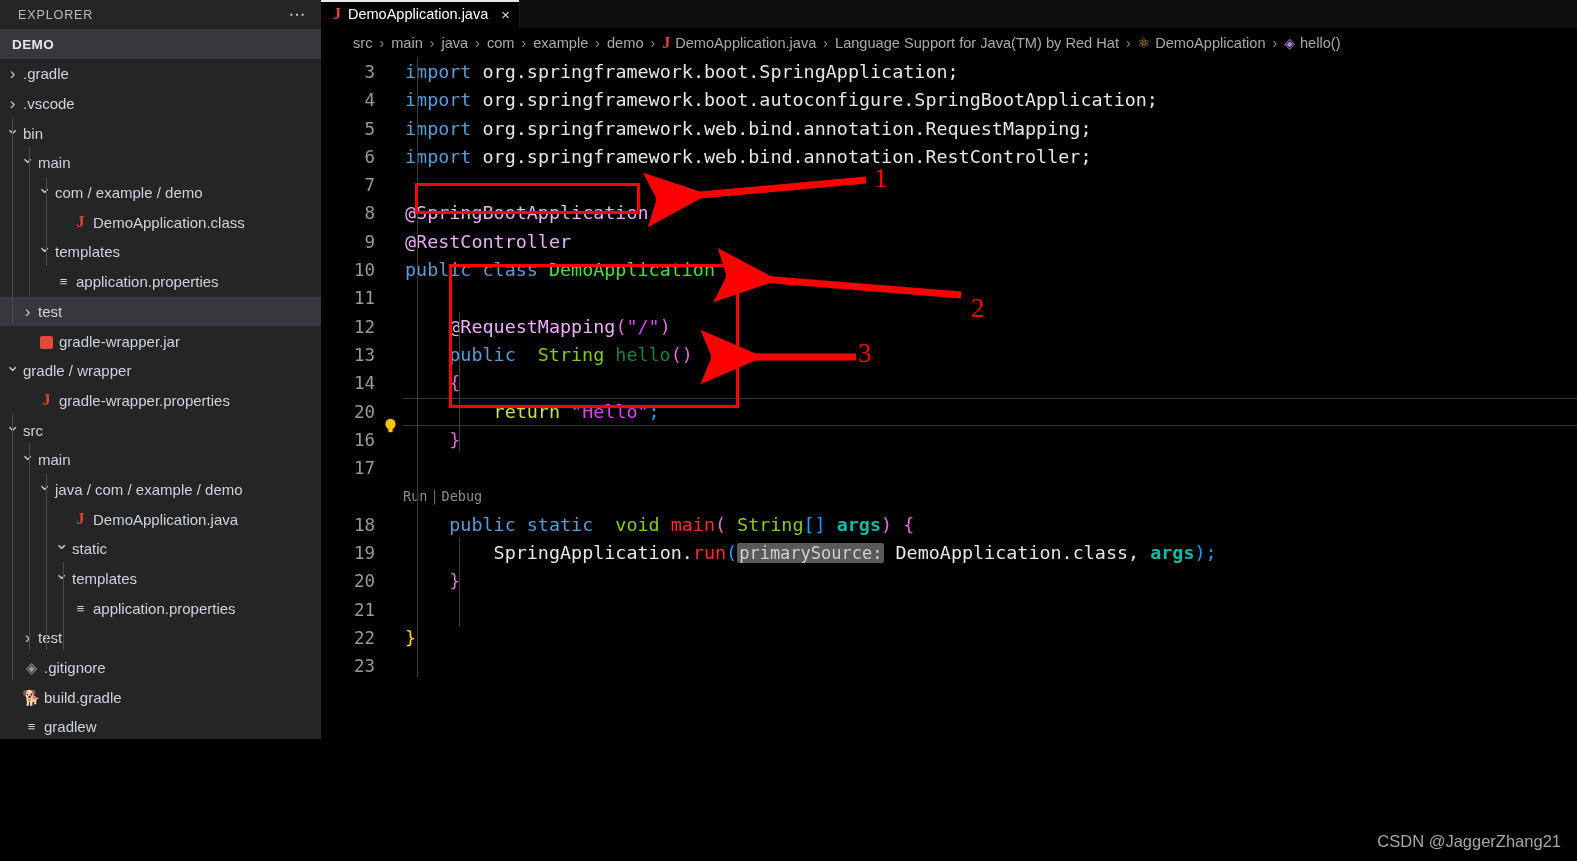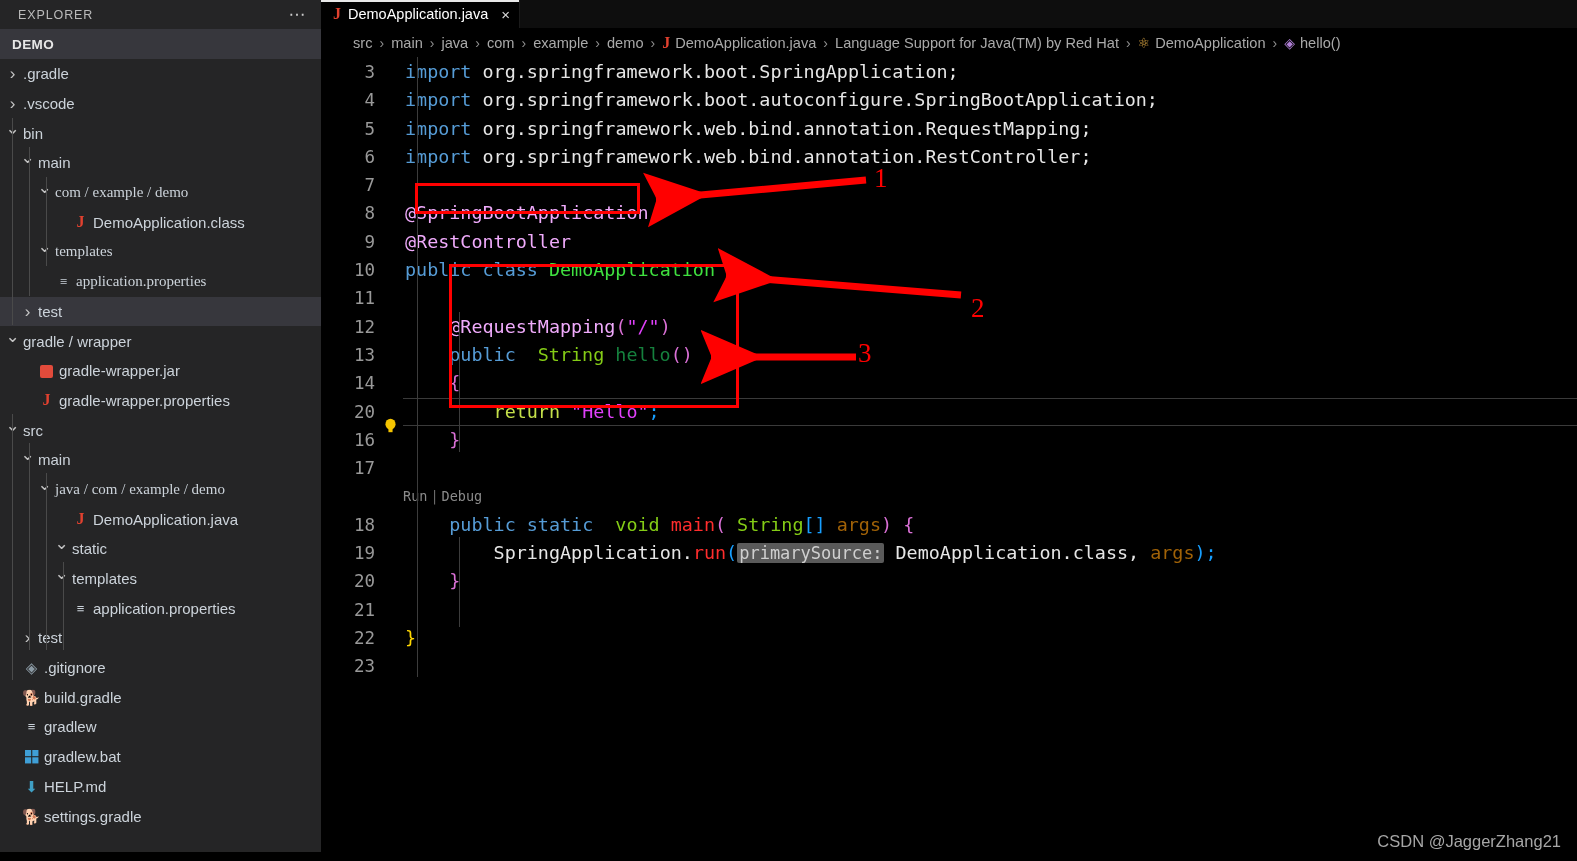--- a/index.html
+++ b/index.html
@@ -6,21 +6,21 @@
   html, body {
     width: 1577px; height: 861px;
     background: #000;
     font-family: "Liberation Sans", sans-serif;
     overflow: hidden;
   }
   #app { position: relative; width: 1577px; height: 861px; display: flex; }
 
   
   #sidebar {
-    width: 321px; height: 852px;
+    width: 321px; height: 739px;
     background: #252526;
     color: #cccccc;
     flex: 0 0 321px;
     position: relative;
     overflow: hidden;
   }
   .explorer-header {
     height: 29px;
     display: flex; align-items: center; justify-content: space-between;
     padding: 0 14px 0 18px;
@@ -61,21 +61,21 @@
   .ficon.git { color: #8b9aa4; font-size: 15px; }
   .ficon.gradle { color: #4e9cb0; font-size: 15px; }
   .ficon.win { position: relative; top: 1px; }
   .ficon.md { color: #3f9fc4; font-size: 15px; }
   .lbl { padding-left: 2px; }
   .row .lbl { font-size: 15px; }
 
   
   .i0 { padding-left: 4px; }
   .i1 { padding-left: 19px; }
-  .i2 { padding-left: 36px; font-family: Liberation Serif, serif; }
+  .i2 { padding-left: 36px; }
   .i3 { padding-left: 53px; }
   .guide {
     position: absolute; top: 0; bottom: 0; width: 1px; background: #4a4a4a;
   }
 
   
   #editor { flex: 1; position: relative; background: #000; overflow: hidden; }
   .tabbar { height: 28px; background: #0e0e0e; display: flex; }
   .tab {
     height: 28px; display: flex; align-items: center; gap: 7px;
@@ -122,21 +122,21 @@
   .ann{ color: #f0abfc; }   
   .cls{ color: #3fe03f; }   
   .typ{ color: #84cc16; margin-left: 11px; }   
   .mth{ color: #15803d; }   
   .str{ color: #e040fb; }   
   .pkg{ color: #e6e6e6; }
   .br1{ color: #ffd700; }
   .br2{ color: #da70d6; }
   .br3{ color: #179fff; }
   .run{ color: #ff2d2d; }
-  .var{ color: #a16207; }
+  .var{ color: #14b8a6; font-weight: bold; }
   .ret{ color: #c4e04a; }
 
   .hint {
     background: #5a5a5a; color: #cfcfcf; border-radius: 2px;
     padding: 0 2px; font-size: 17px;
   }
   .runbar {
     position: absolute; left: 82px; top: 0; height: 28.3px;
     display: flex; align-items: center; font-size: 13.5px; color: #8b8b8b;
     font-family: "DejaVu Sans Mono", monospace;
@@ -212,28 +212,28 @@
         </div>
         <div class="row i2">
           <span class="chev blank"></span>
           <span class="ficon props">≡</span>
           <span class="lbl">application.properties</span>
         </div>
         <div class="row i1 selected">
           <span class="chev right"></span>
           <span class="lbl">test</span>
         </div>
-        <div class="row i0">
-          <span class="chev down"></span>
-          <span class="lbl">gradle / wrapper</span>
-        </div>
         <div class="row i1">
           <span class="chev blank"></span>
           <span class="ficon jar"></span>
           <span class="lbl">gradle-wrapper.jar</span>
+        </div>
+        <div class="row i0">
+          <span class="chev down"></span>
+          <span class="lbl">gradle / wrapper</span>
         </div>
         <div class="row i1">
           <span class="chev blank"></span>
           <span class="ficon java">J</span>
           <span class="lbl">gradle-wrapper.properties</span>
         </div>
         <div class="row i0">
           <span class="chev down"></span>
           <span class="lbl">src</span>
         </div>

